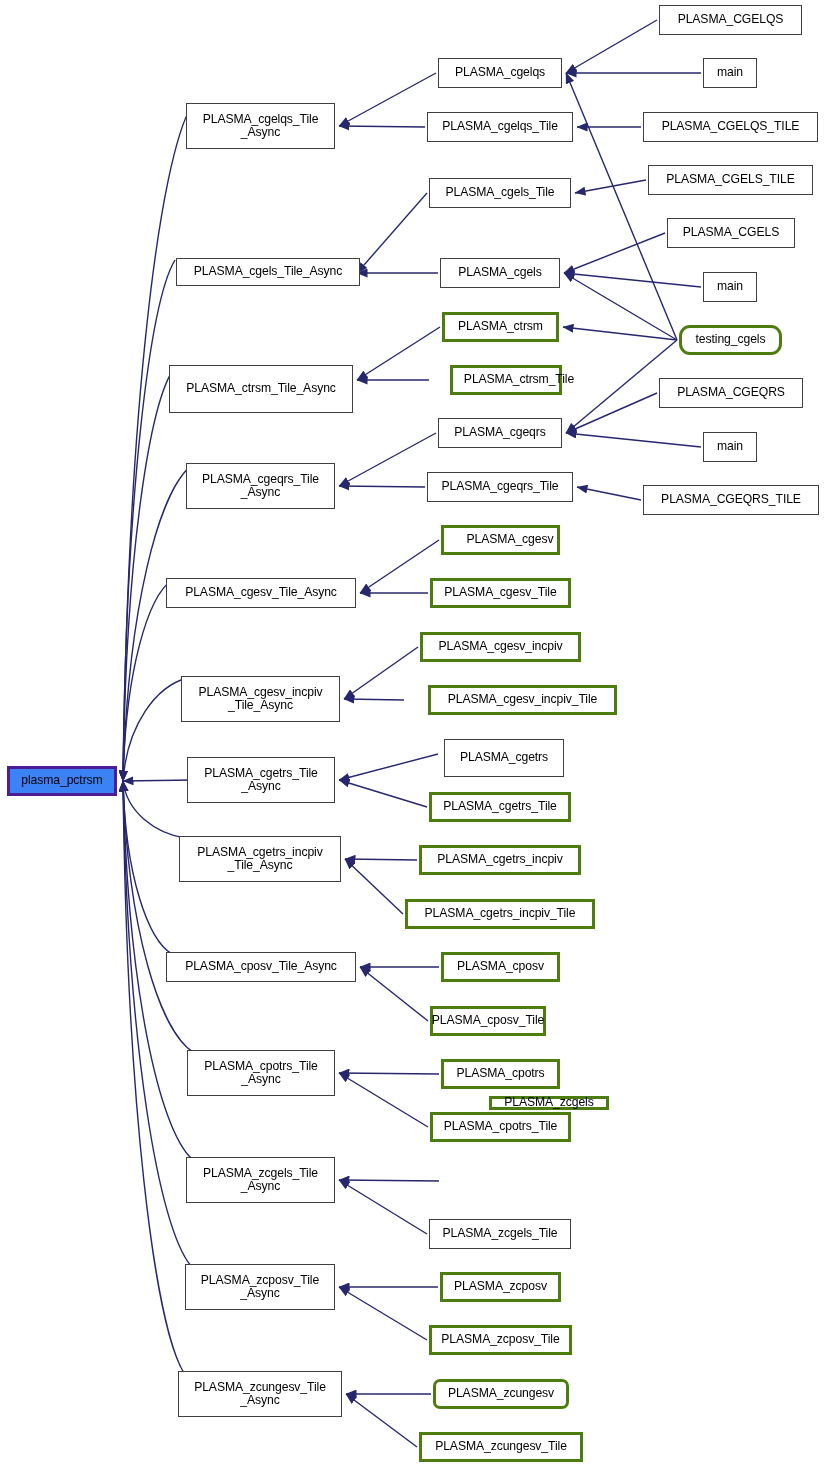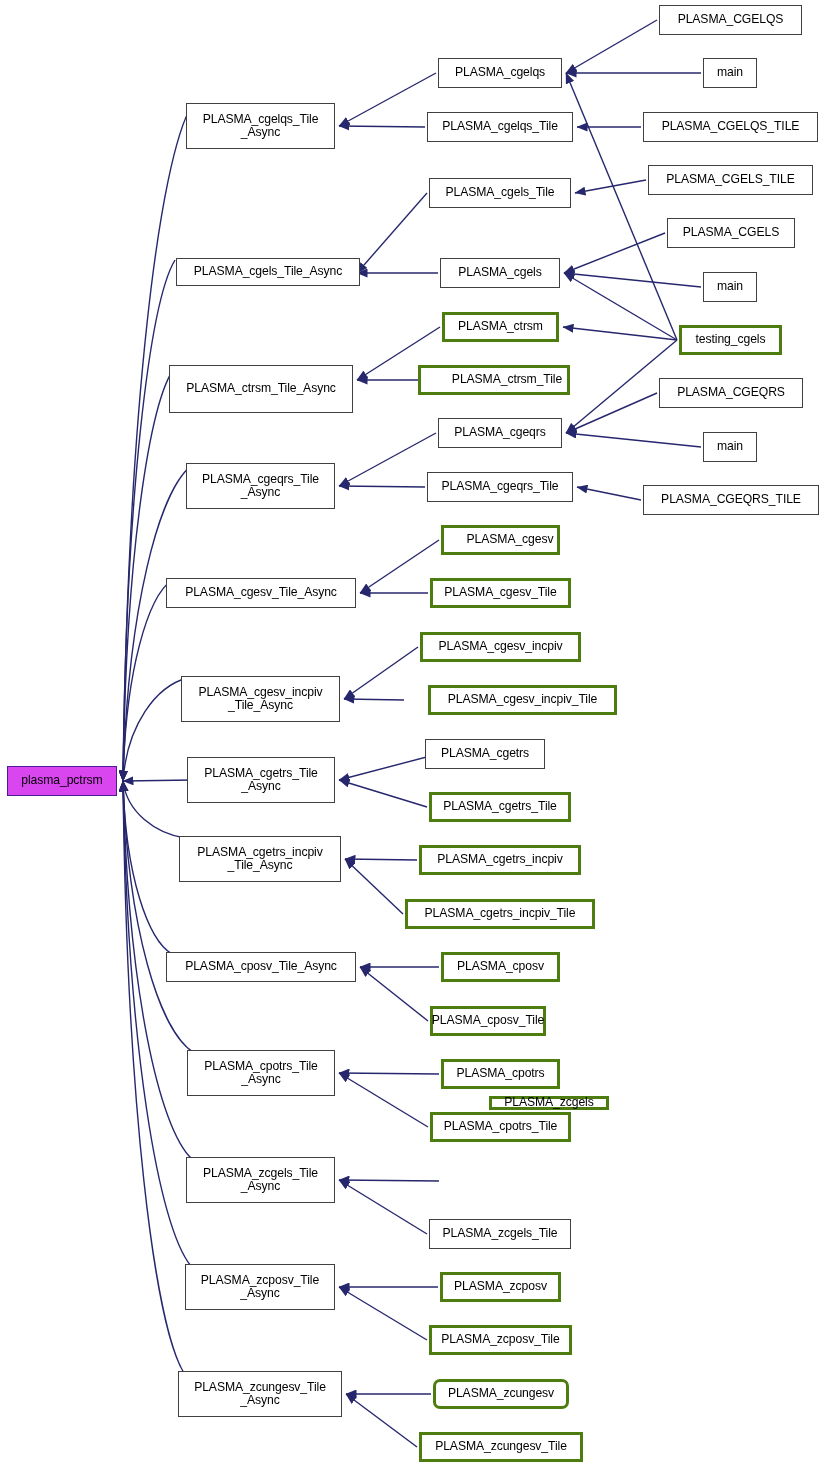--- a/index.html
+++ b/index.html
@@ -35,22 +35,22 @@
     color: #000000;
     background: #ffffff;
     border: 1px solid #404040;
     white-space: pre-line;
     letter-spacing: -0.1px;
   }
   .node.red {
     border: 3px solid #4d7c0f;
   }
   .node.root {
-    background: #d946ef;
-    border: 1px solid #4c1d95;
+    background: #3b82f6;
+    border: 3px solid #4c1d95;
   }
 </style>
 </head>
 <body>
 
 <div id="canvas">
   <svg id="edges" viewBox="0 0 824 1467" xmlns="http://www.w3.org/2000/svg">
     <defs>
       <marker id="ah" markerWidth="11" markerHeight="9" refX="10.5" refY="4.5" orient="auto" markerUnits="userSpaceOnUse">
         <path d="M0,0 L11,4.5 L0,9 z" fill="#27276e"></path>
@@ -133,45 +133,45 @@
 _Async</div>
       <div class="node" style="left: 185px; top: 1264px; width: 150px; height: 46px;">PLASMA_zcposv_Tile
 _Async</div>
       <div class="node" style="left: 178px; top: 1371px; width: 164px; height: 46px;">PLASMA_zcungesv_Tile
 _Async</div>
       <div class="node" style="left: 438px; top: 58px; width: 124px; height: 30px;">PLASMA_cgelqs</div>
       <div class="node" style="left: 427px; top: 112px; width: 146px; height: 30px;">PLASMA_cgelqs_Tile</div>
       <div class="node" style="left: 429px; top: 178px; width: 142px; height: 30px;">PLASMA_cgels_Tile</div>
       <div class="node" style="left: 440px; top: 258px; width: 120px; height: 30px;">PLASMA_cgels</div>
       <div class="node red" style="left: 442px; top: 312px; width: 117px; height: 30px;">PLASMA_ctrsm</div>
-      <div class="node red" style="left: 418px; top: 365px; width: 152px; height: 30px; padding-left: 26px;">PLASMA_ctrsm_Tile</div>
+      <div class="node red" style="left: 450px; top: 365px; width: 112px; height: 30px; padding-left: 26px;">PLASMA_ctrsm_Tile</div>
       <div class="node" style="left: 438px; top: 418px; width: 124px; height: 30px;">PLASMA_cgeqrs</div>
       <div class="node" style="left: 427px; top: 472px; width: 146px; height: 30px;">PLASMA_cgeqrs_Tile</div>
       <div class="node red" style="left: 441px; top: 525px; width: 119px; height: 30px; padding-left: 19px;">PLASMA_cgesv</div>
       <div class="node red" style="left: 430px; top: 578px; width: 141px; height: 30px;">PLASMA_cgesv_Tile</div>
       <div class="node red" style="left: 420px; top: 632px; width: 161px; height: 30px;">PLASMA_cgesv_incpiv</div>
       <div class="node red" style="left: 428px; top: 685px; width: 189px; height: 30px;">PLASMA_cgesv_incpiv_Tile</div>
-      <div class="node" style="left: 425px; top: 739px; width: 120px; height: 30px;">PLASMA_cgetrs</div>
+      <div class="node" style="left: 444px; top: 739px; width: 120px; height: 38px;">PLASMA_cgetrs</div>
       <div class="node red" style="left: 429px; top: 792px; width: 142px; height: 30px;">PLASMA_cgetrs_Tile</div>
       <div class="node red" style="left: 419px; top: 845px; width: 162px; height: 30px;">PLASMA_cgetrs_incpiv</div>
       <div class="node red" style="left: 405px; top: 899px; width: 190px; height: 30px;">PLASMA_cgetrs_incpiv_Tile</div>
       <div class="node red" style="left: 441px; top: 952px; width: 119px; height: 30px;">PLASMA_cposv</div>
       <div class="node red" style="left: 430px; top: 1006px; width: 116px; height: 30px;">PLASMA_cposv_Tile</div>
       <div class="node red" style="left: 441px; top: 1059px; width: 119px; height: 30px;">PLASMA_cpotrs</div>
       <div class="node red" style="left: 430px; top: 1112px; width: 141px; height: 30px;">PLASMA_cpotrs_Tile</div>
       <div class="node red" style="left: 441px; top: 1096px; width: 120px; height: 14px; margin-left: 48px;">PLASMA_zcgels</div>
       <div class="node" style="left: 429px; top: 1219px; width: 142px; height: 30px;">PLASMA_zcgels_Tile</div>
       <div class="node red" style="left: 440px; top: 1272px; width: 121px; height: 30px;">PLASMA_zcposv</div>
       <div class="node red" style="left: 429px; top: 1325px; width: 143px; height: 30px;">PLASMA_zcposv_Tile</div>
       <div class="node red" style="left: 433px; top: 1379px; width: 136px; height: 30px; border-radius: 7px;">PLASMA_zcungesv</div>
       <div class="node red" style="left: 419px; top: 1432px; width: 164px; height: 30px;">PLASMA_zcungesv_Tile</div>
       <div class="node" style="left: 659px; top: 5px; width: 143px; height: 30px;">PLASMA_CGELQS</div>
       <div class="node" style="left: 703px; top: 58px; width: 54px; height: 30px;">main</div>
       <div class="node" style="left: 643px; top: 112px; width: 175px; height: 30px;">PLASMA_CGELQS_TILE</div>
       <div class="node" style="left: 648px; top: 165px; width: 165px; height: 30px;">PLASMA_CGELS_TILE</div>
       <div class="node" style="left: 667px; top: 218px; width: 128px; height: 30px;">PLASMA_CGELS</div>
       <div class="node" style="left: 703px; top: 272px; width: 54px; height: 30px;">main</div>
-      <div class="node red" style="left: 679px; top: 325px; width: 103px; height: 30px;">testing_cgels</div>
+      <div class="node red" style="left: 679px; top: 325px; width: 103px; height: 30px; border-radius: 11px;">testing_cgels</div>
       <div class="node" style="left: 659px; top: 378px; width: 144px; height: 30px;">PLASMA_CGEQRS</div>
       <div class="node" style="left: 703px; top: 432px; width: 54px; height: 30px;">main</div>
       <div class="node" style="left: 643px; top: 485px; width: 176px; height: 30px;">PLASMA_CGEQRS_TILE</div>
     </div>
 </div>
 
 </body></html>

